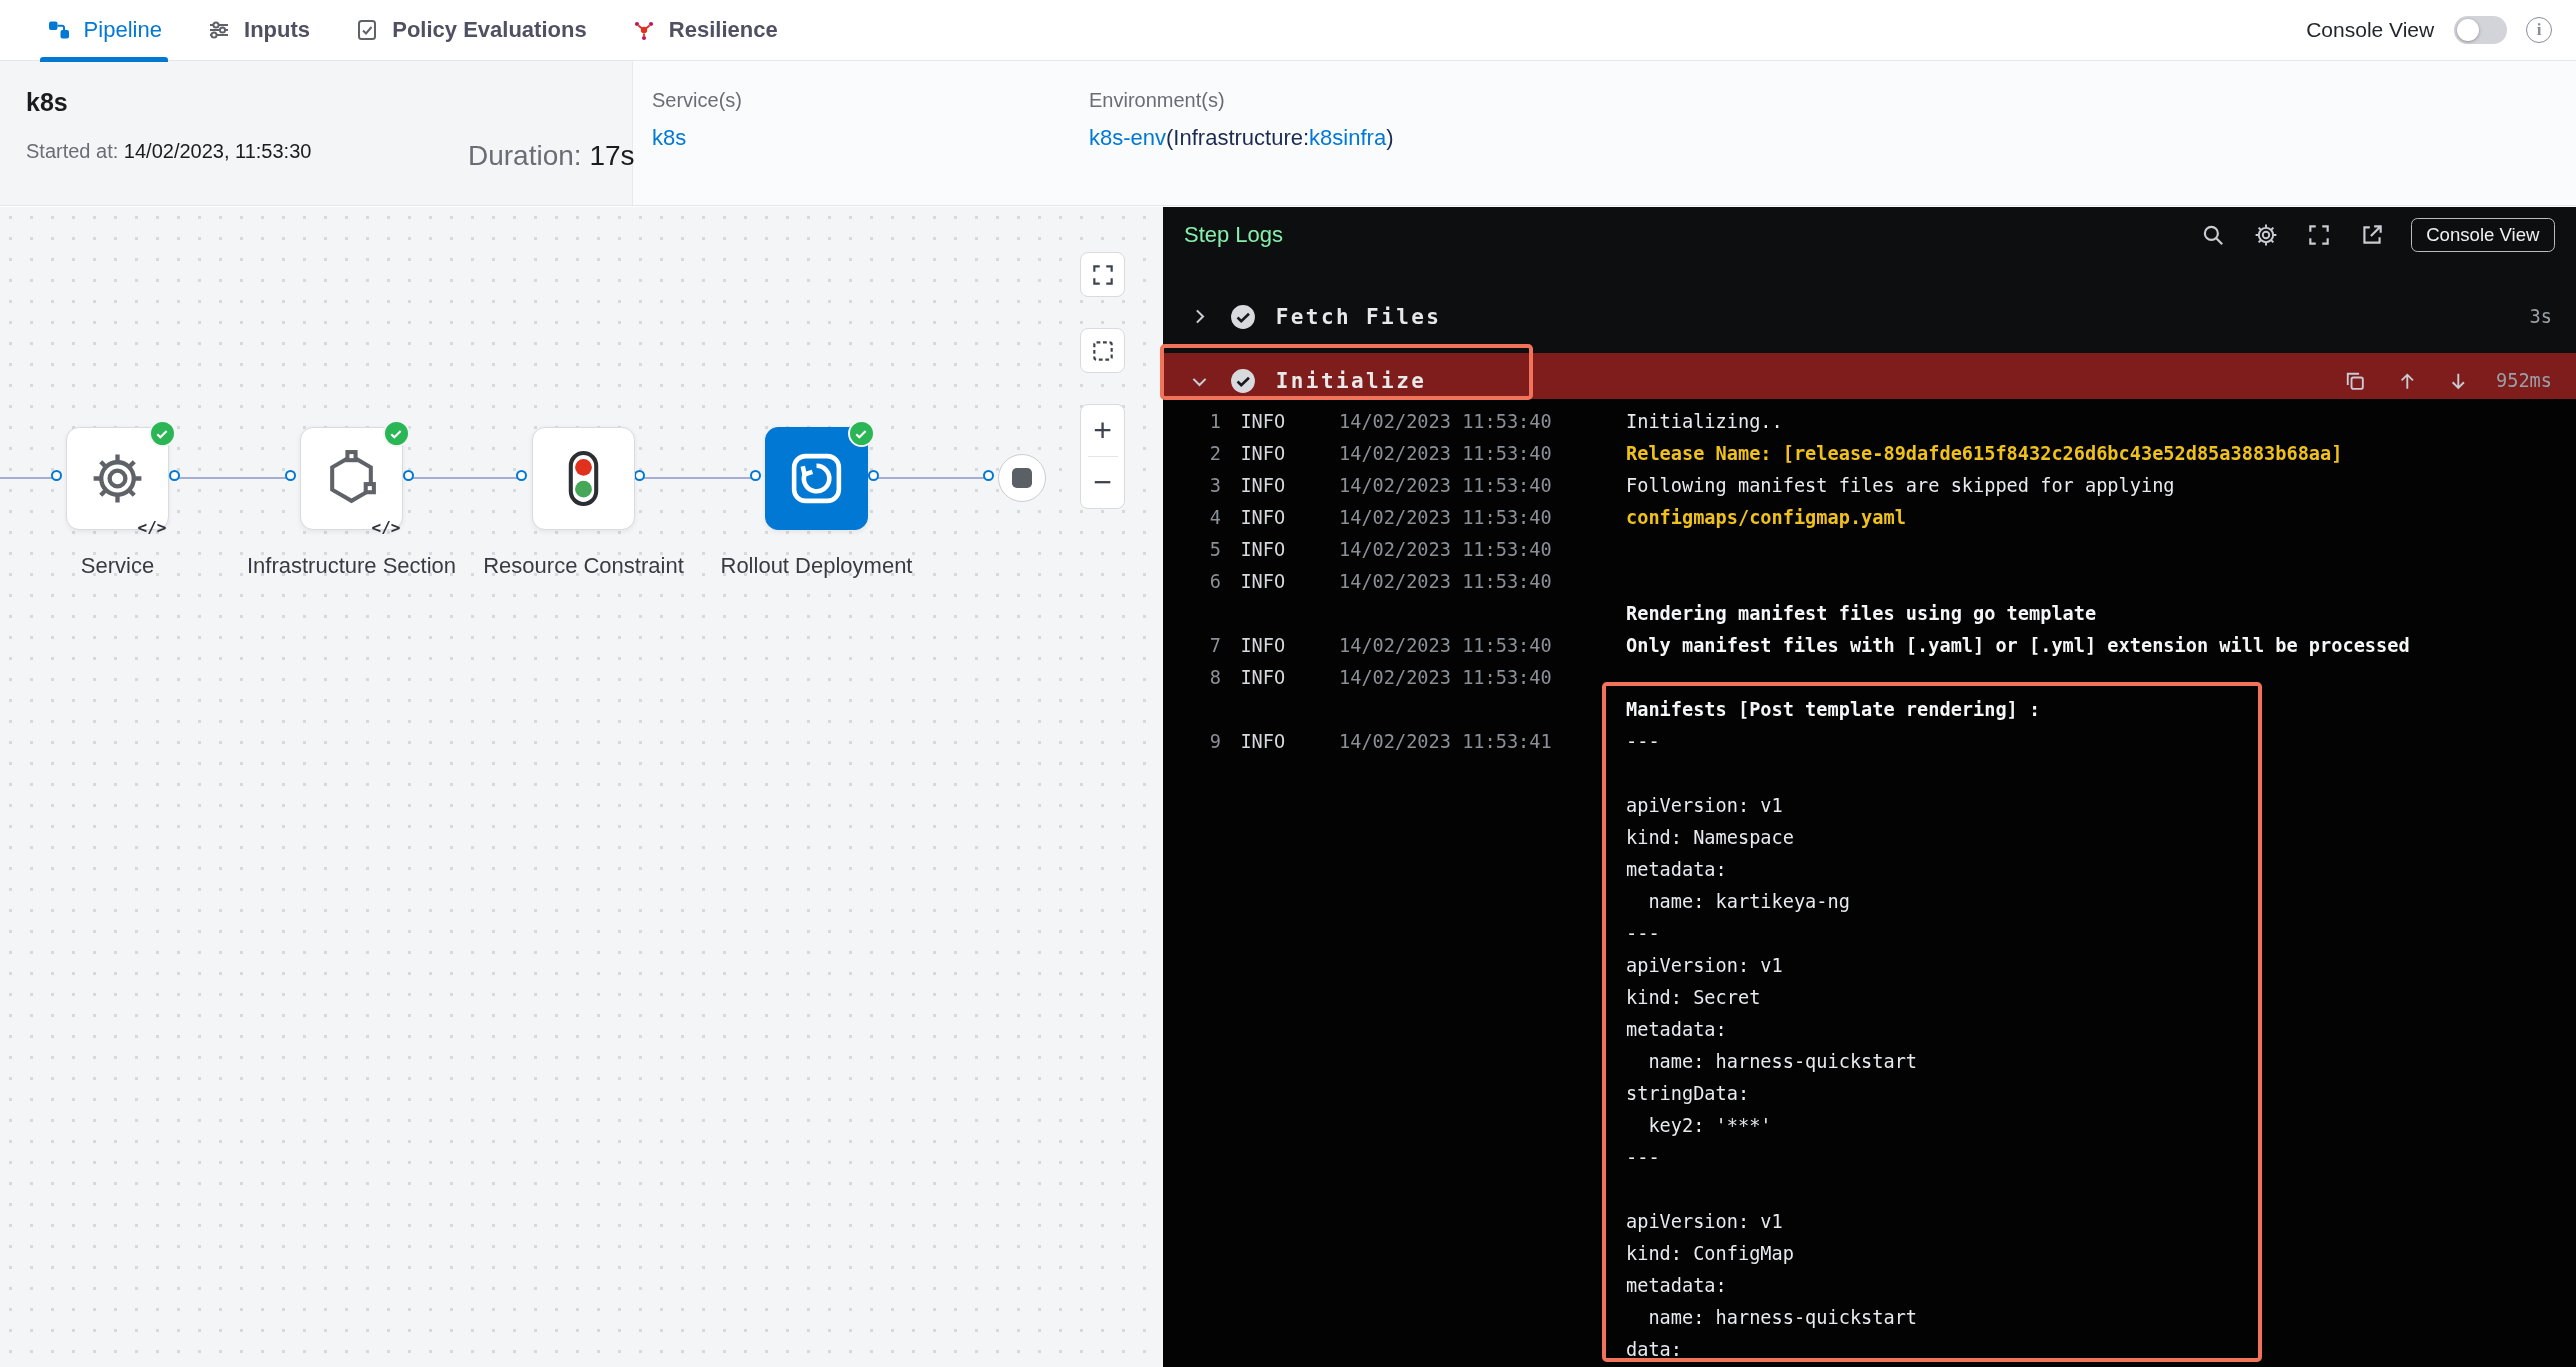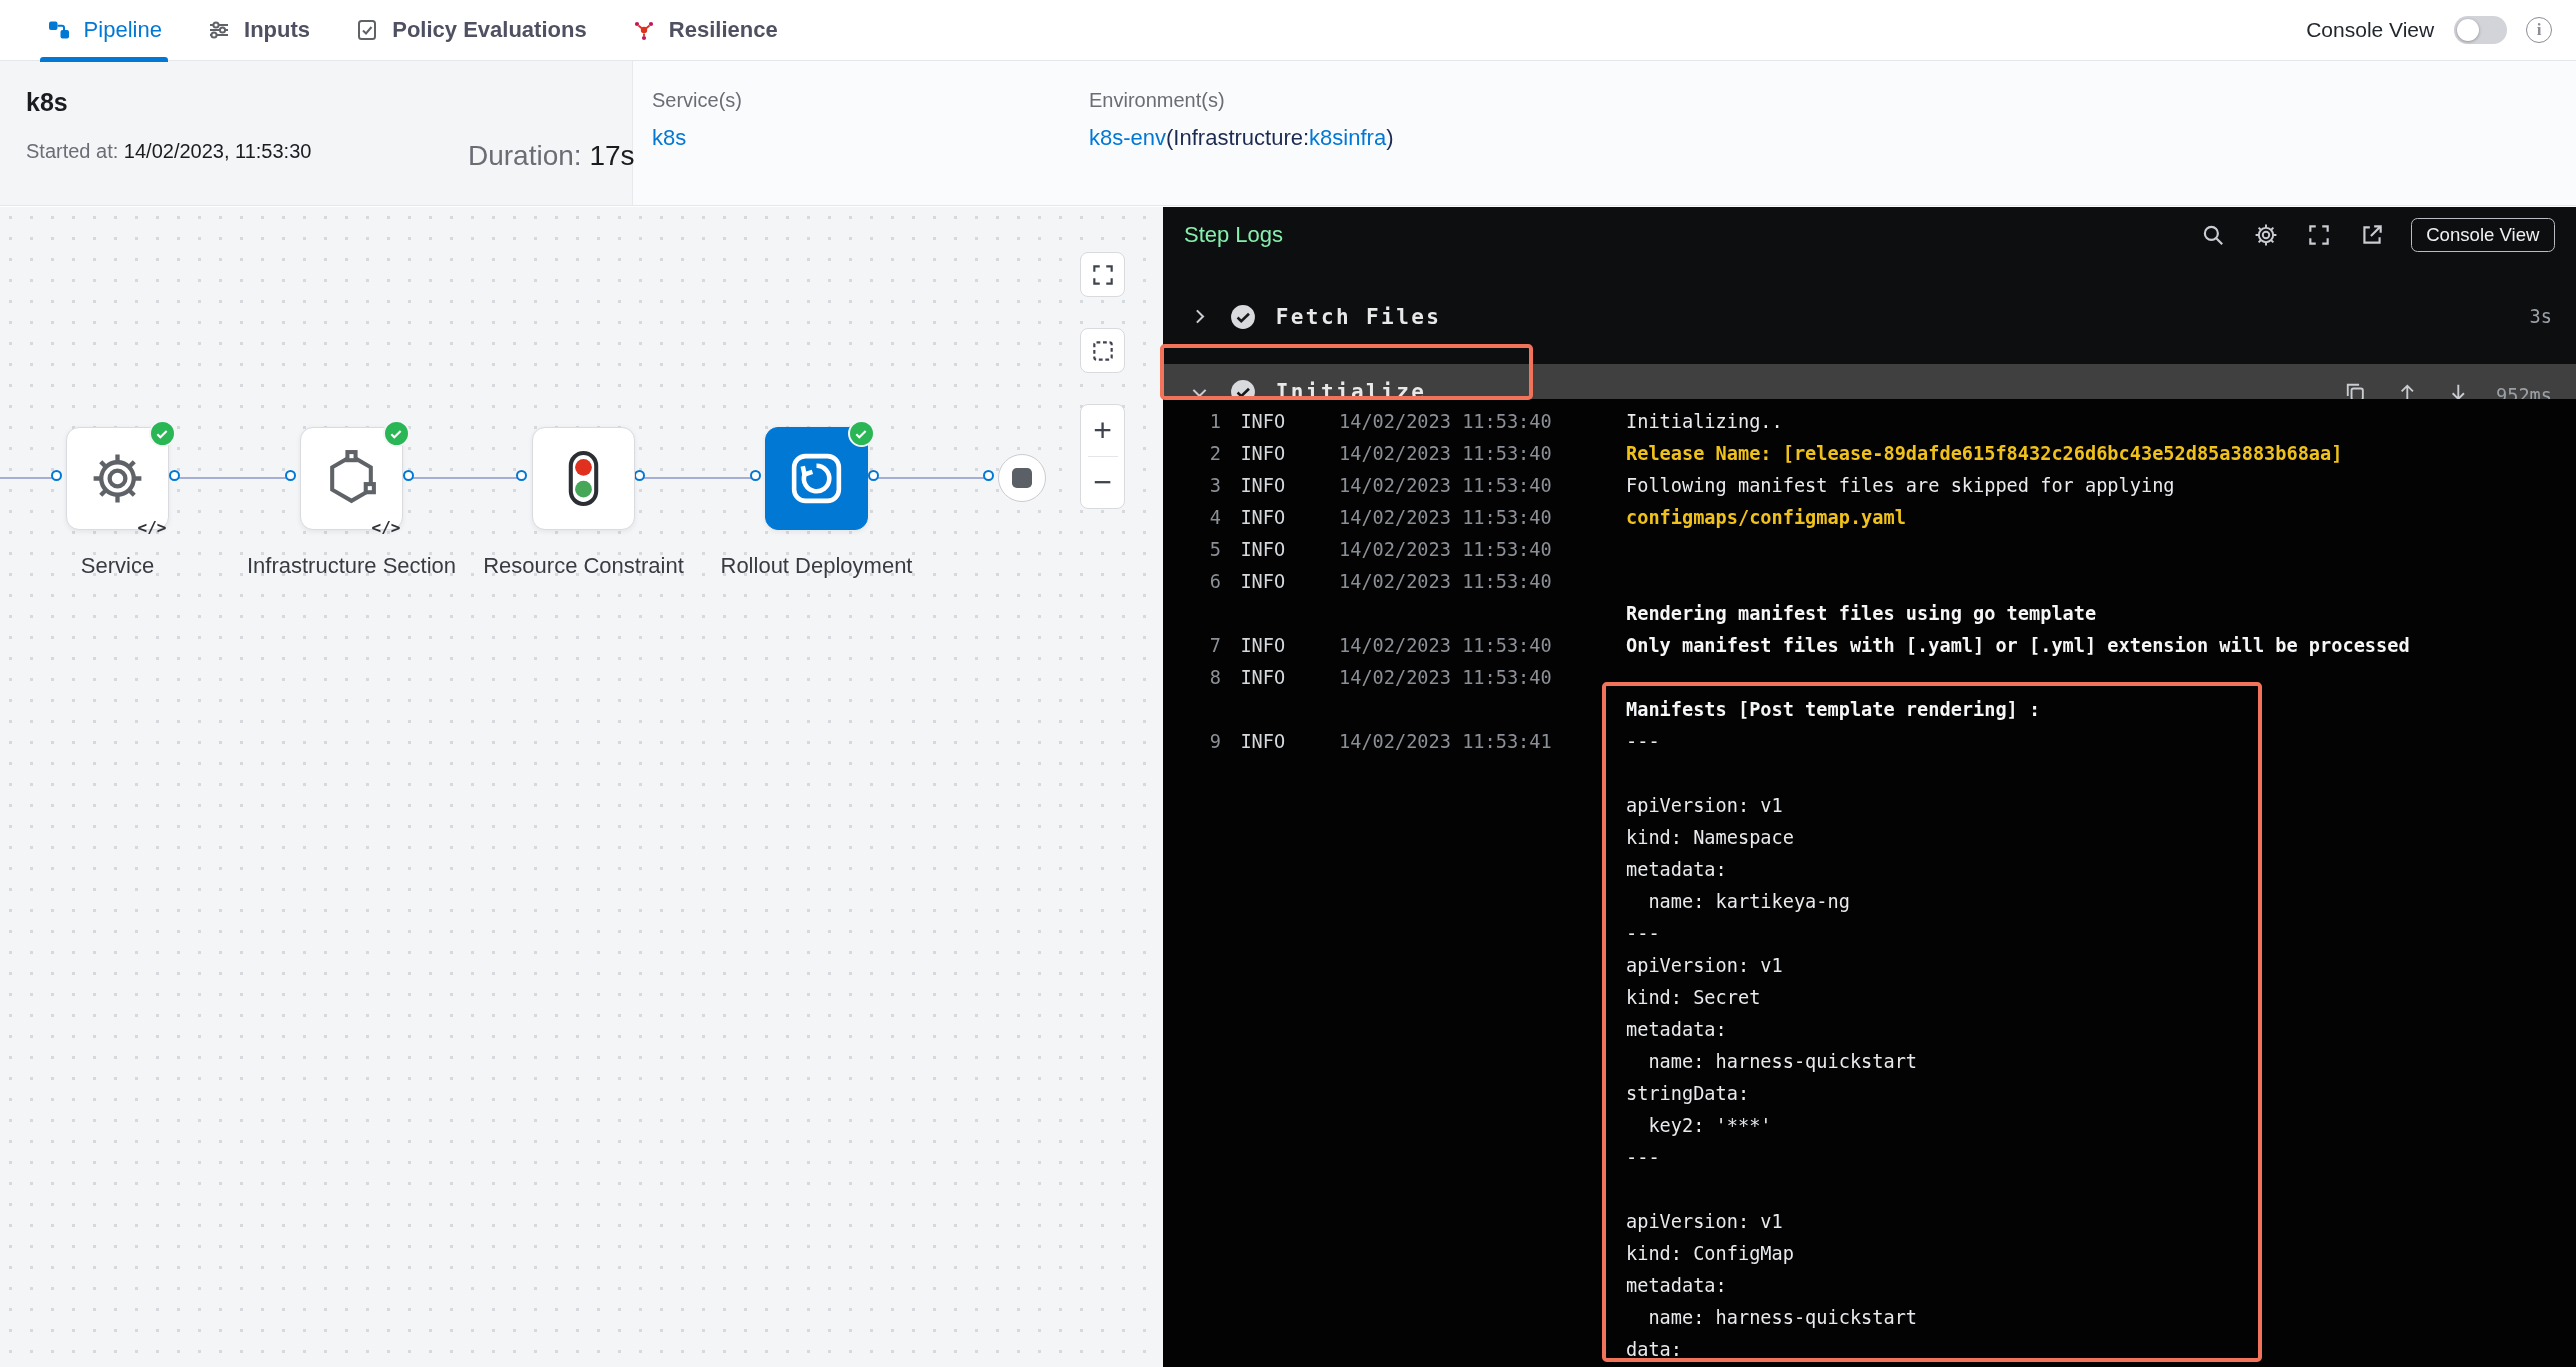--- a/index.html
+++ b/index.html
@@ -63,27 +63,27 @@
   
   .logpanel{position:absolute;top:207px;left:1163px;right:0;bottom:0;background:#0d0e10;z-index:2}
   .lp-header{height:56px;display:flex;align-items:center;justify-content:space-between;padding:0 21px}
   .lp-title{font-size:22px;color:#86efac}
   .lp-actions{display:flex;align-items:center;gap:24px}
   .lp-actions .icon-btn{width:29px;height:29px;display:flex;align-items:center;justify-content:center;cursor:pointer}
   .lp-actions svg{width:26px;height:26px}
   .cv-btn{border:1.6px solid #b9bcc3;border-radius:6.5px;padding:4.8px 14.5px;font-size:18.6px;color:#eef0f2;background:transparent;cursor:pointer;white-space:nowrap}
   .log-section{display:flex;align-items:center;gap:19.4px;padding:0 24px;font-family:"DejaVu Sans Mono",monospace;cursor:pointer}
   .section-fetch{margin-top:26px;height:55px}
-  .section-init{margin-top:20px;height:56px;background:#404040}
+  .section-init{margin-top:9px;height:56px;background:#7f1d1d}
   .chev{width:24px;height:24px;display:flex;align-items:center;justify-content:center}
   .chev svg{width:21px;height:21px}
   .sec-check{width:26px;height:26px}
   .sec-check svg{width:26px;height:26px}
   .sec-name{font-size:21px;font-weight:700;letter-spacing:2.4px;color:#e8e8e8}
-  .sec-right{margin-left:auto;display:flex;align-items:flex-end;gap:24px}
+  .sec-right{margin-left:auto;display:flex;align-items:center;gap:24px}
   .sec-duration{color:#9aa0a6;font-size:18.6px}
   .sec-right .icon-btn{width:27.4px;height:27.4px;display:flex;align-items:center;justify-content:center;cursor:pointer}
   .sec-right svg{width:22.6px;height:22.6px}
 
   .log-body{position:absolute;left:0;right:0;top:192px;bottom:0;background:#030304;overflow:hidden;padding-top:6.5px;font-family:"DejaVu Sans Mono",monospace;font-size:18.6px;line-height:32px}
   .log-row{display:flex;height:32px;white-space:pre;padding-left:16px}
   .log-row .ln{flex:none;width:42px;text-align:right;color:#8b9096}
   .log-row .lvl{flex:none;width:97px;padding-left:19.4px;color:#d6d9dc}
   .log-row .time{flex:none;width:274px;padding-left:21px;color:#8b9096}
   .log-row .msg{padding-left:34px;color:#e8eaed}

